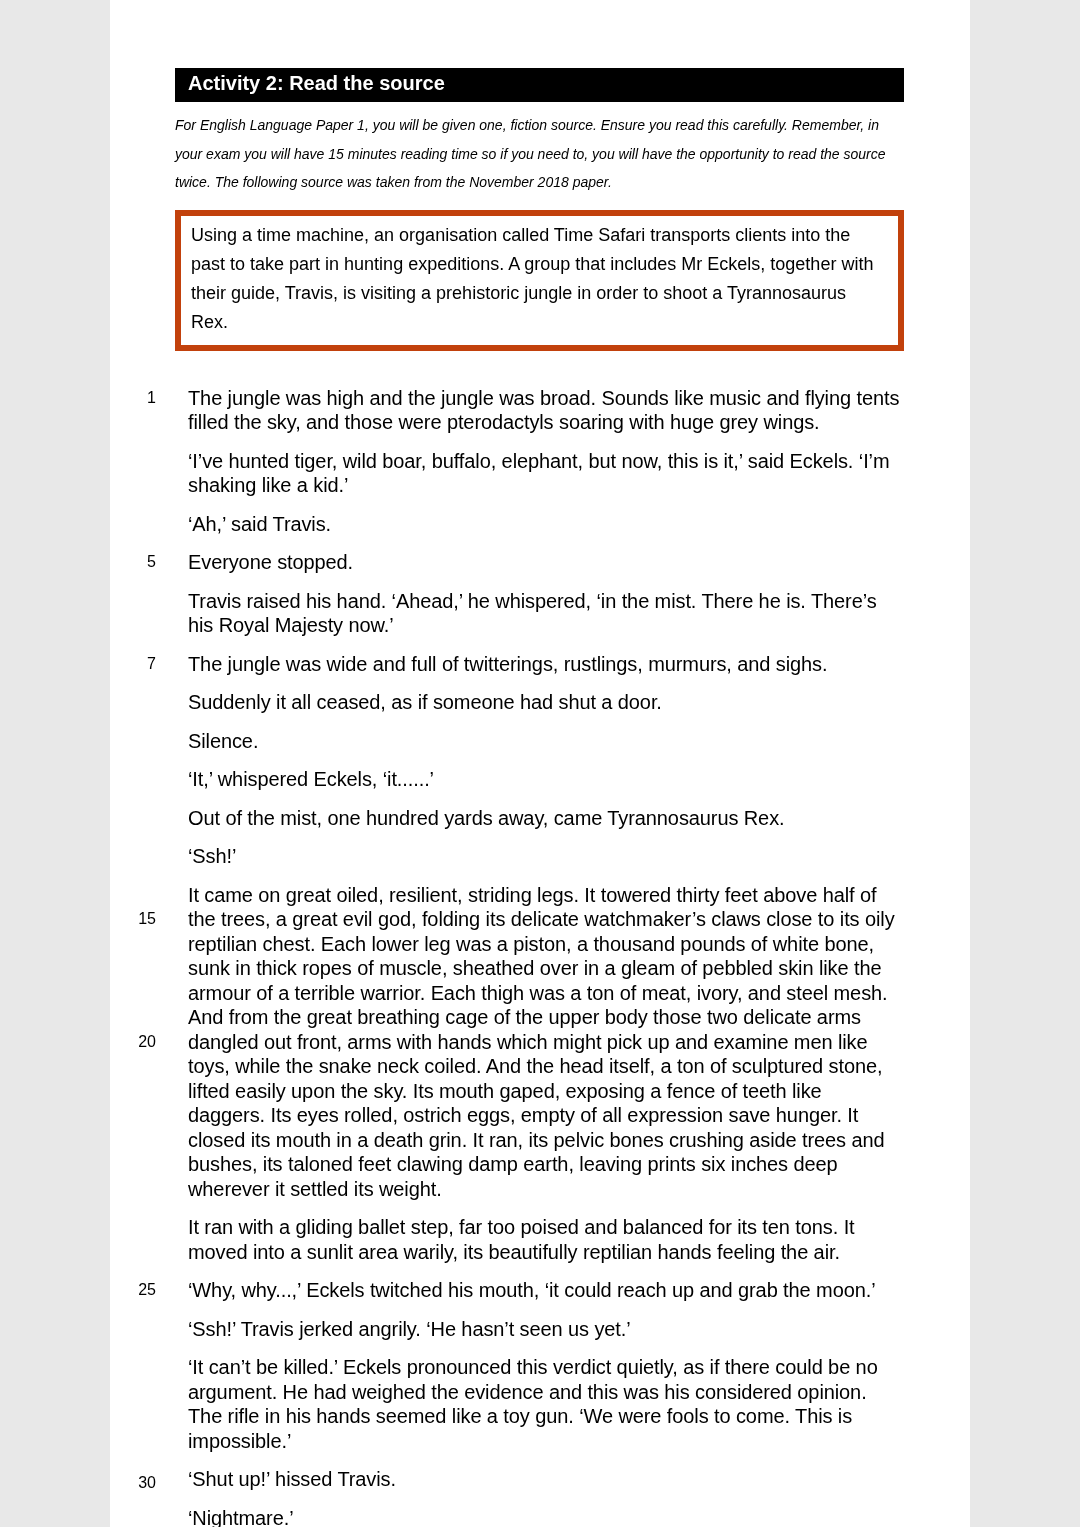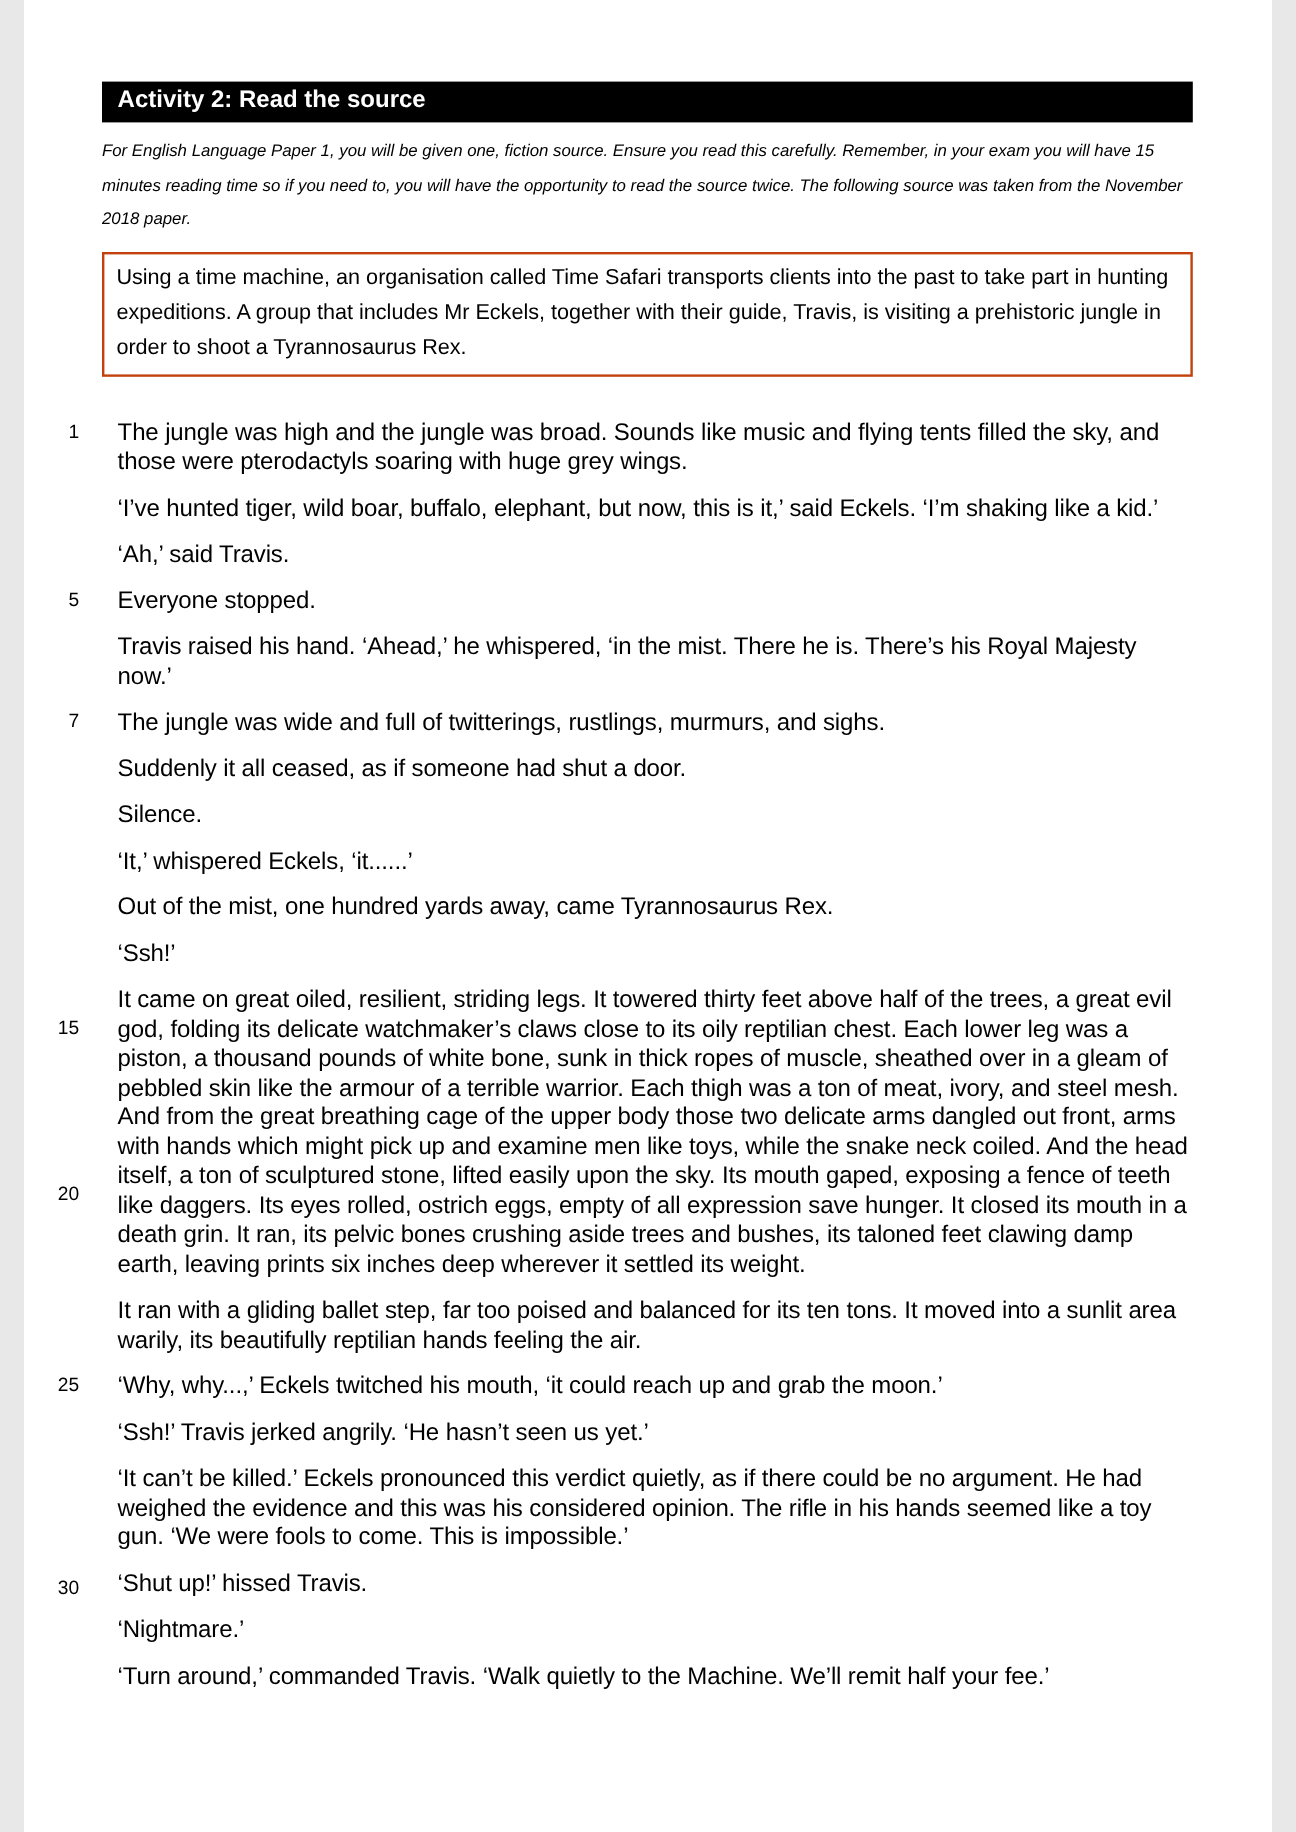--- a/index.html
+++ b/index.html
@@ -1,35 +1,35 @@
 <!DOCTYPE html>
 <html><head>
 <meta charset="utf-8">
 <style>
   * { margin:0; padding:0; box-sizing:border-box; }
   html,body { background:#e8e8e8; }
   body { font-family:"Liberation Sans", sans-serif; color:#000; }
   .page {
-    width:1040px; height:1527px; background:#ffffff; margin:0 auto;
+    width:860px; height:1527px; background:#ffffff; margin:0 auto;
     padding:68px 66px 40px 28px; overflow:hidden; position:relative;
   }
   .indent { margin-left:37px; }
   .header-bar {
     background:#000000; color:#ffffff;
     font-size:20px; font-weight:700;
     padding:3px 13px 6px 13px;
     line-height:1.25;
   }
   .intro {
     font-style:italic;
     font-size:14px; line-height:28.5px;
     margin-top:9px;
   }
   .context-box {
-    border:2px solid #c2410c;
+    border:6px solid #c2410c;
     margin-top:13px;
     padding:5px 10px 8px 10px;
     font-size:18px; line-height:29px;
   }
   .source { margin-top:35px; }
   .para-row { display:flex; margin-bottom:14px; }
   .gutter { flex:0 0 50px; width:50px; position:relative; }
   .line-number {
     position:absolute; left:0; width:18px; text-align:right;
     font-size:16px; line-height:24.5px;
@@ -103,21 +103,21 @@
         <div class="gutter"></div>
         <div class="para-text">Out of the mist, one hundred yards away, came Tyrannosaurus Rex.</div>
       </div>
       <div class="para-row">
         <div class="gutter"></div>
         <div class="para-text">‘Ssh!’</div>
       </div>
       <div class="para-row">
         <div class="gutter">
           <span class="line-number" style="top: 24.5px;">15</span>
-          <span class="line-number" style="top: 163px;">20</span>
+          <span class="line-number" style="top: 147px;">20</span>
         </div>
         <div class="para-text">It came on great oiled, resilient, striding legs. It towered thirty feet above half of the trees, a great evil god, folding its delicate watchmaker’s claws close to its oily reptilian chest. Each lower leg was a piston, a thousand pounds of white bone, sunk in thick ropes of muscle, sheathed over in a gleam of pebbled skin like the armour of a terrible warrior. Each thigh was a ton of meat, ivory, and steel mesh. And from the great breathing cage of the upper body those two delicate arms dangled out front, arms with hands which might pick up and examine men like toys, while the snake neck coiled. And the head itself, a ton of sculptured stone, lifted easily upon the sky. Its mouth gaped, exposing a fence of teeth like daggers. Its eyes rolled, ostrich eggs, empty of all expression save hunger. It closed its mouth in a death grin. It ran, its pelvic bones crushing aside trees and bushes, its taloned feet clawing damp earth, leaving prints six inches deep wherever it settled its weight.</div>
       </div>
       <div class="para-row">
         <div class="gutter"></div>
         <div class="para-text">It ran with a gliding ballet step, far too poised and balanced for its ten tons. It moved into a sunlit area warily, its beautifully reptilian hands feeling the air.</div>
       </div>
       <div class="para-row">
         <div class="gutter">
           <span class="line-number" style="top: 0px;">25</span>

